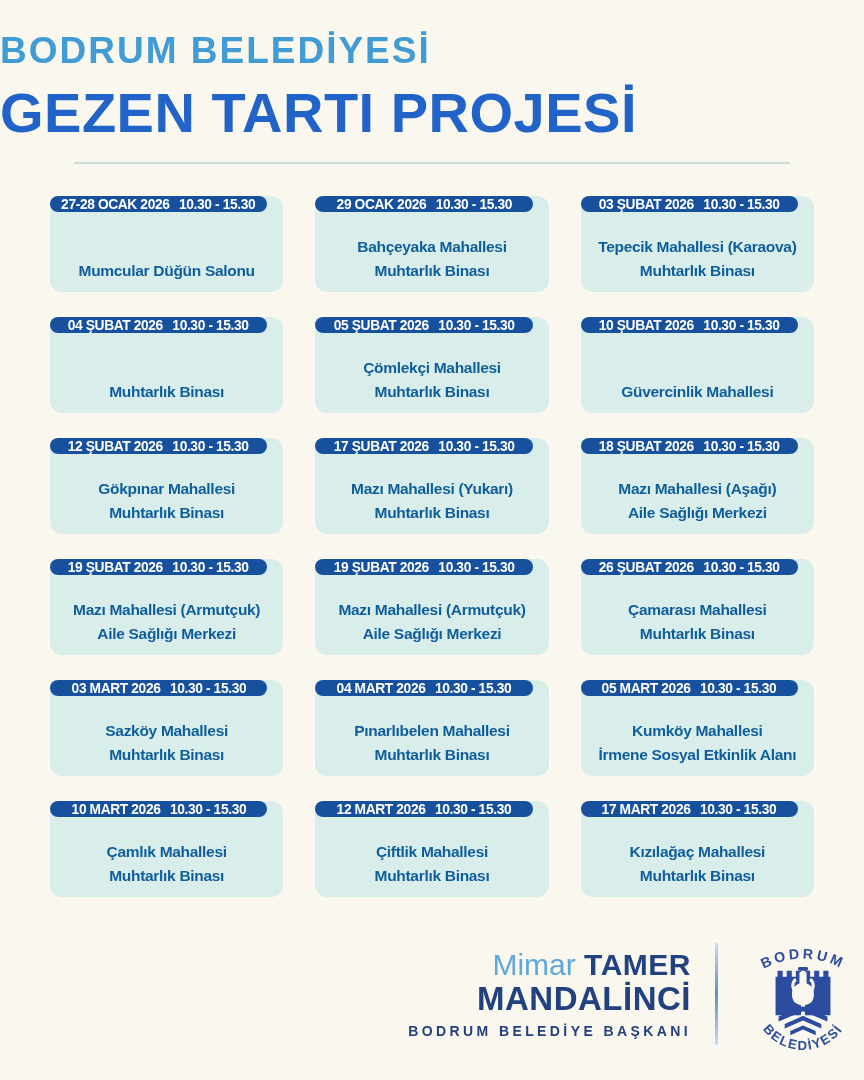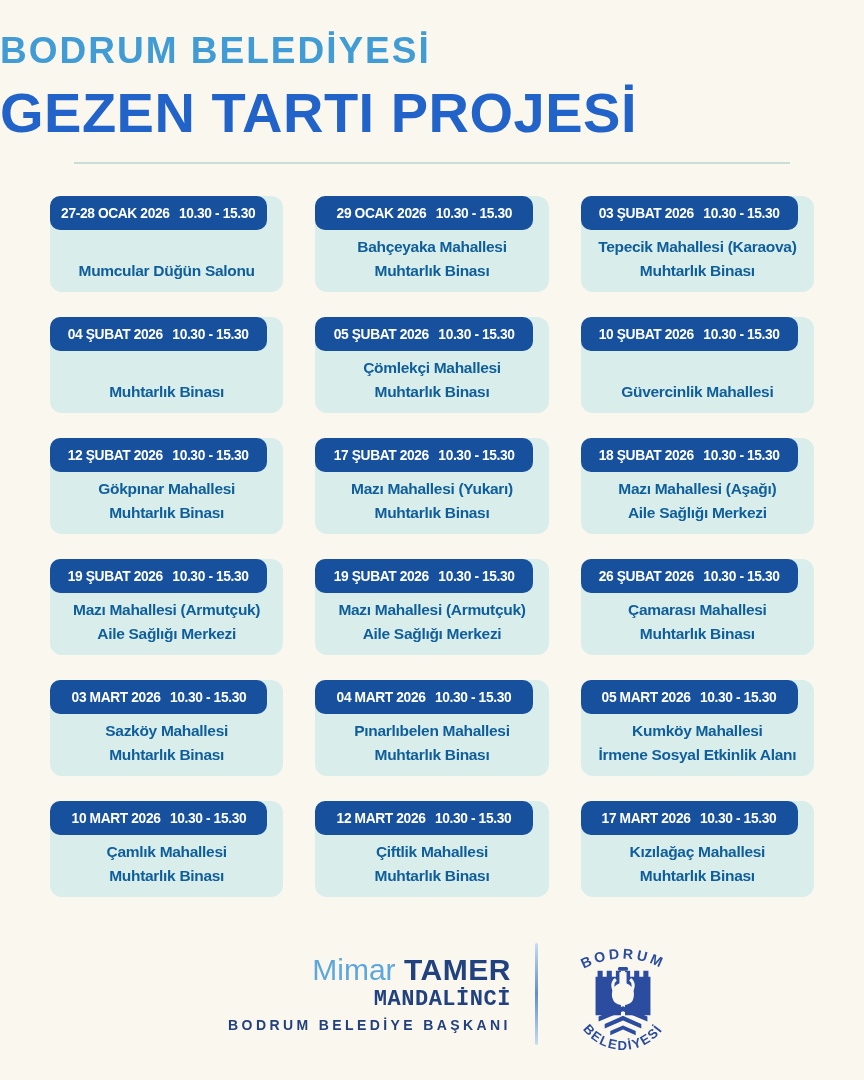--- a/index.html
+++ b/index.html
@@ -36,42 +36,42 @@
   .card-body {
     position: absolute; inset: 0; background: #D9EDEB; border-radius: 12px;
     display: flex; flex-direction: column; justify-content: flex-end; align-items: center;
     padding: 0 3px 9px; box-sizing: border-box;
   }
   .card-body .loc {
     color: #0F5E9C; font-weight: bold; font-size: 15.5px;
     letter-spacing: -0.3px; line-height: 24px; white-space: nowrap;
   }
   .card-head {
-    position: absolute; top: 0; left: 0; right: 16px; height: 34px; z-index: 1;
+    position: absolute; top: 0; left: 0; right: 16px; height: 16px; z-index: 1;
     background: #17519E; border-radius: 10px;
     display: flex; justify-content: center; align-items: center;
   }
   .card-head .head-inner {
     display: flex; gap: 10px; align-items: baseline;
     transform: scaleX(0.95); white-space: nowrap;
   }
   .card-head span {
     color: #FFFFFF; font-weight: bold; font-size: 14.5px; letter-spacing: -0.4px;
   }
 
   
   .footer {
     margin-top: 38px;
-    display: flex; justify-content: center; align-items: center; gap: 24px; padding-left: 48px;
+    display: flex; justify-content: flex-end; align-items: center; gap: 24px; padding-left: 48px;
   }
   .signature { text-align: right; line-height: 1.05; }
   .sig-line1 { font-size: 30px; }
   .sig-prefix { color: #5EA7DC; font-weight: normal; }
   .sig-first  { color: #21417F; font-weight: bold; letter-spacing: 0.5px; }
-  .sig-last   { font-size: 22px; font-weight: bold; color: #21417F; letter-spacing: 0.5px; margin-top: 2px; font-family: Liberation Mono, monospace; }
+  .sig-last   { font-size: 33px; font-weight: bold; color: #21417F; letter-spacing: 0.5px; margin-top: 2px; }
   .sig-role   { font-size: 14px; font-weight: bold; color: #223F7E; letter-spacing: 3.4px; margin-top: 7px; }
   .v-divider  {
     width: 3px; height: 102px; border-radius: 2px;
     background: linear-gradient(#C6DCF2, #5E8FCB, #C6DCF2);
   }
 </style>
 </head>
 <body>
 
 <div class="poster">

